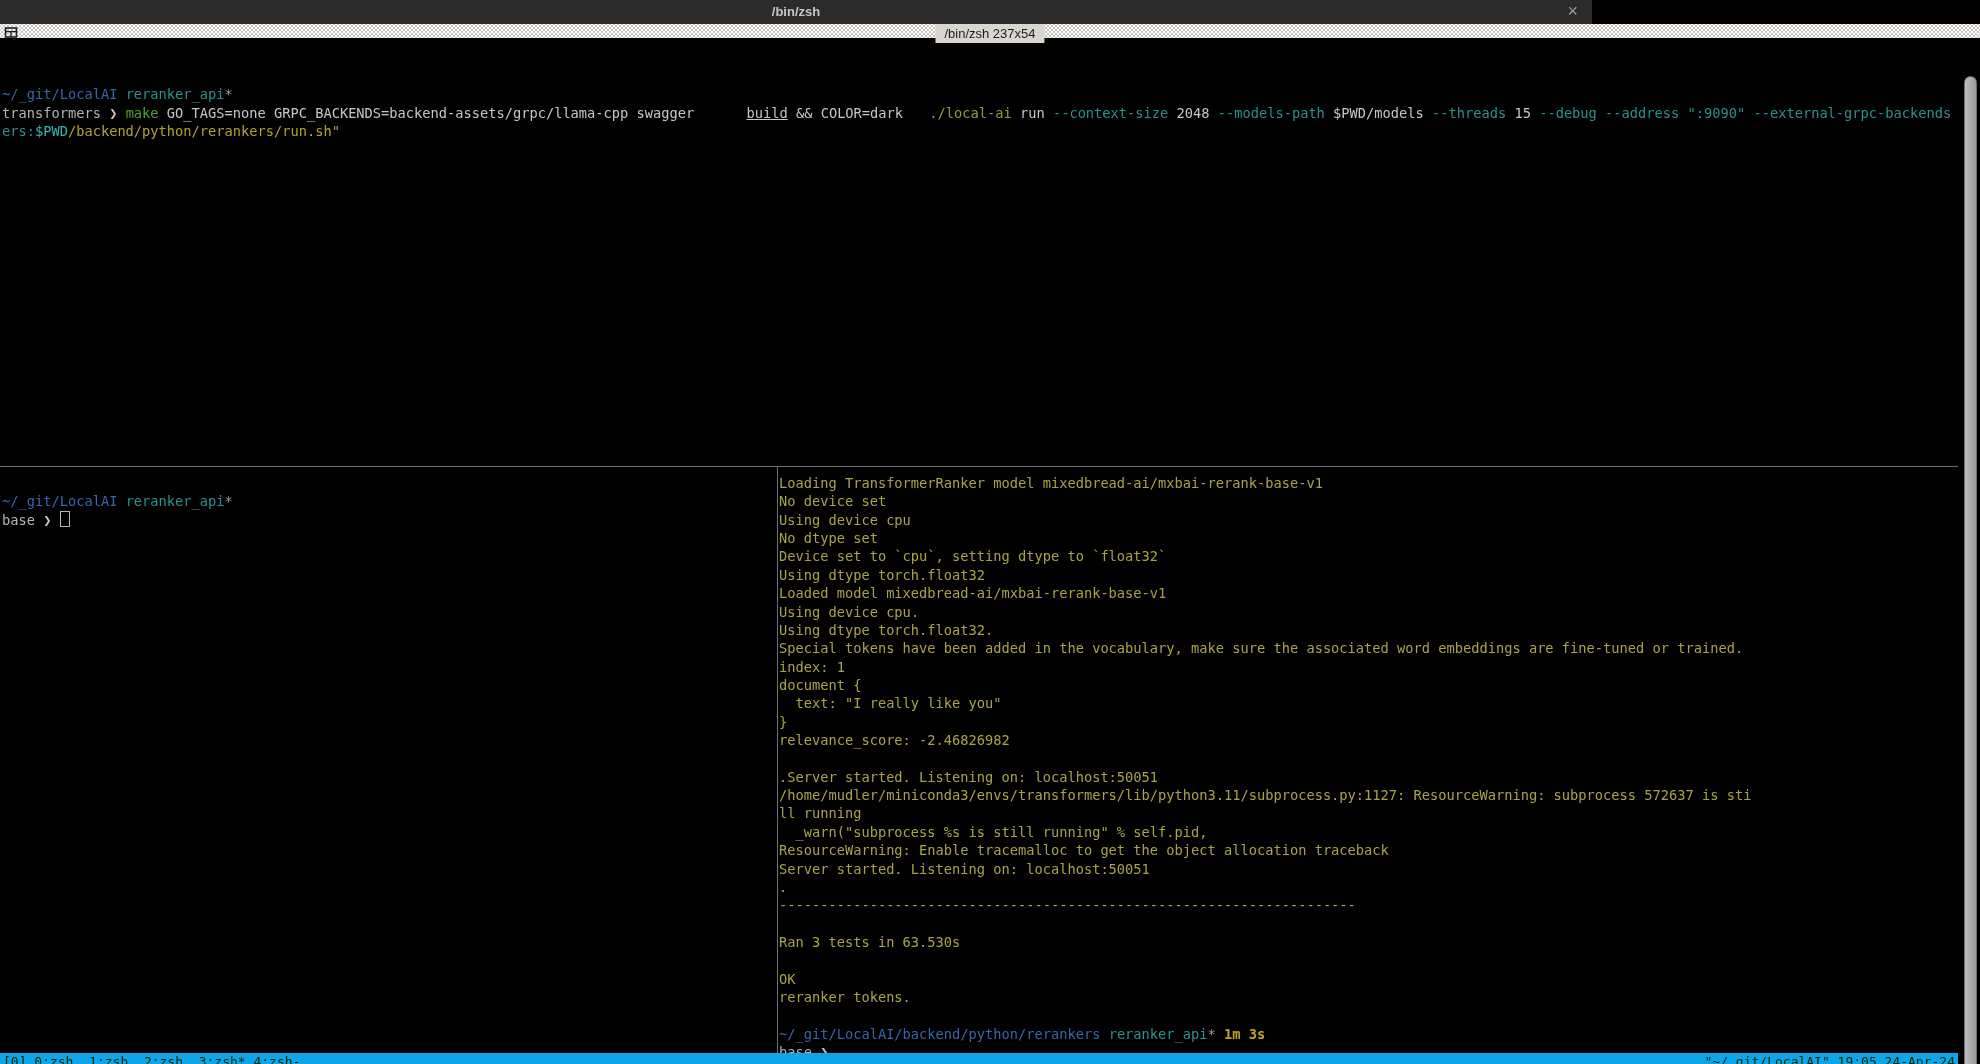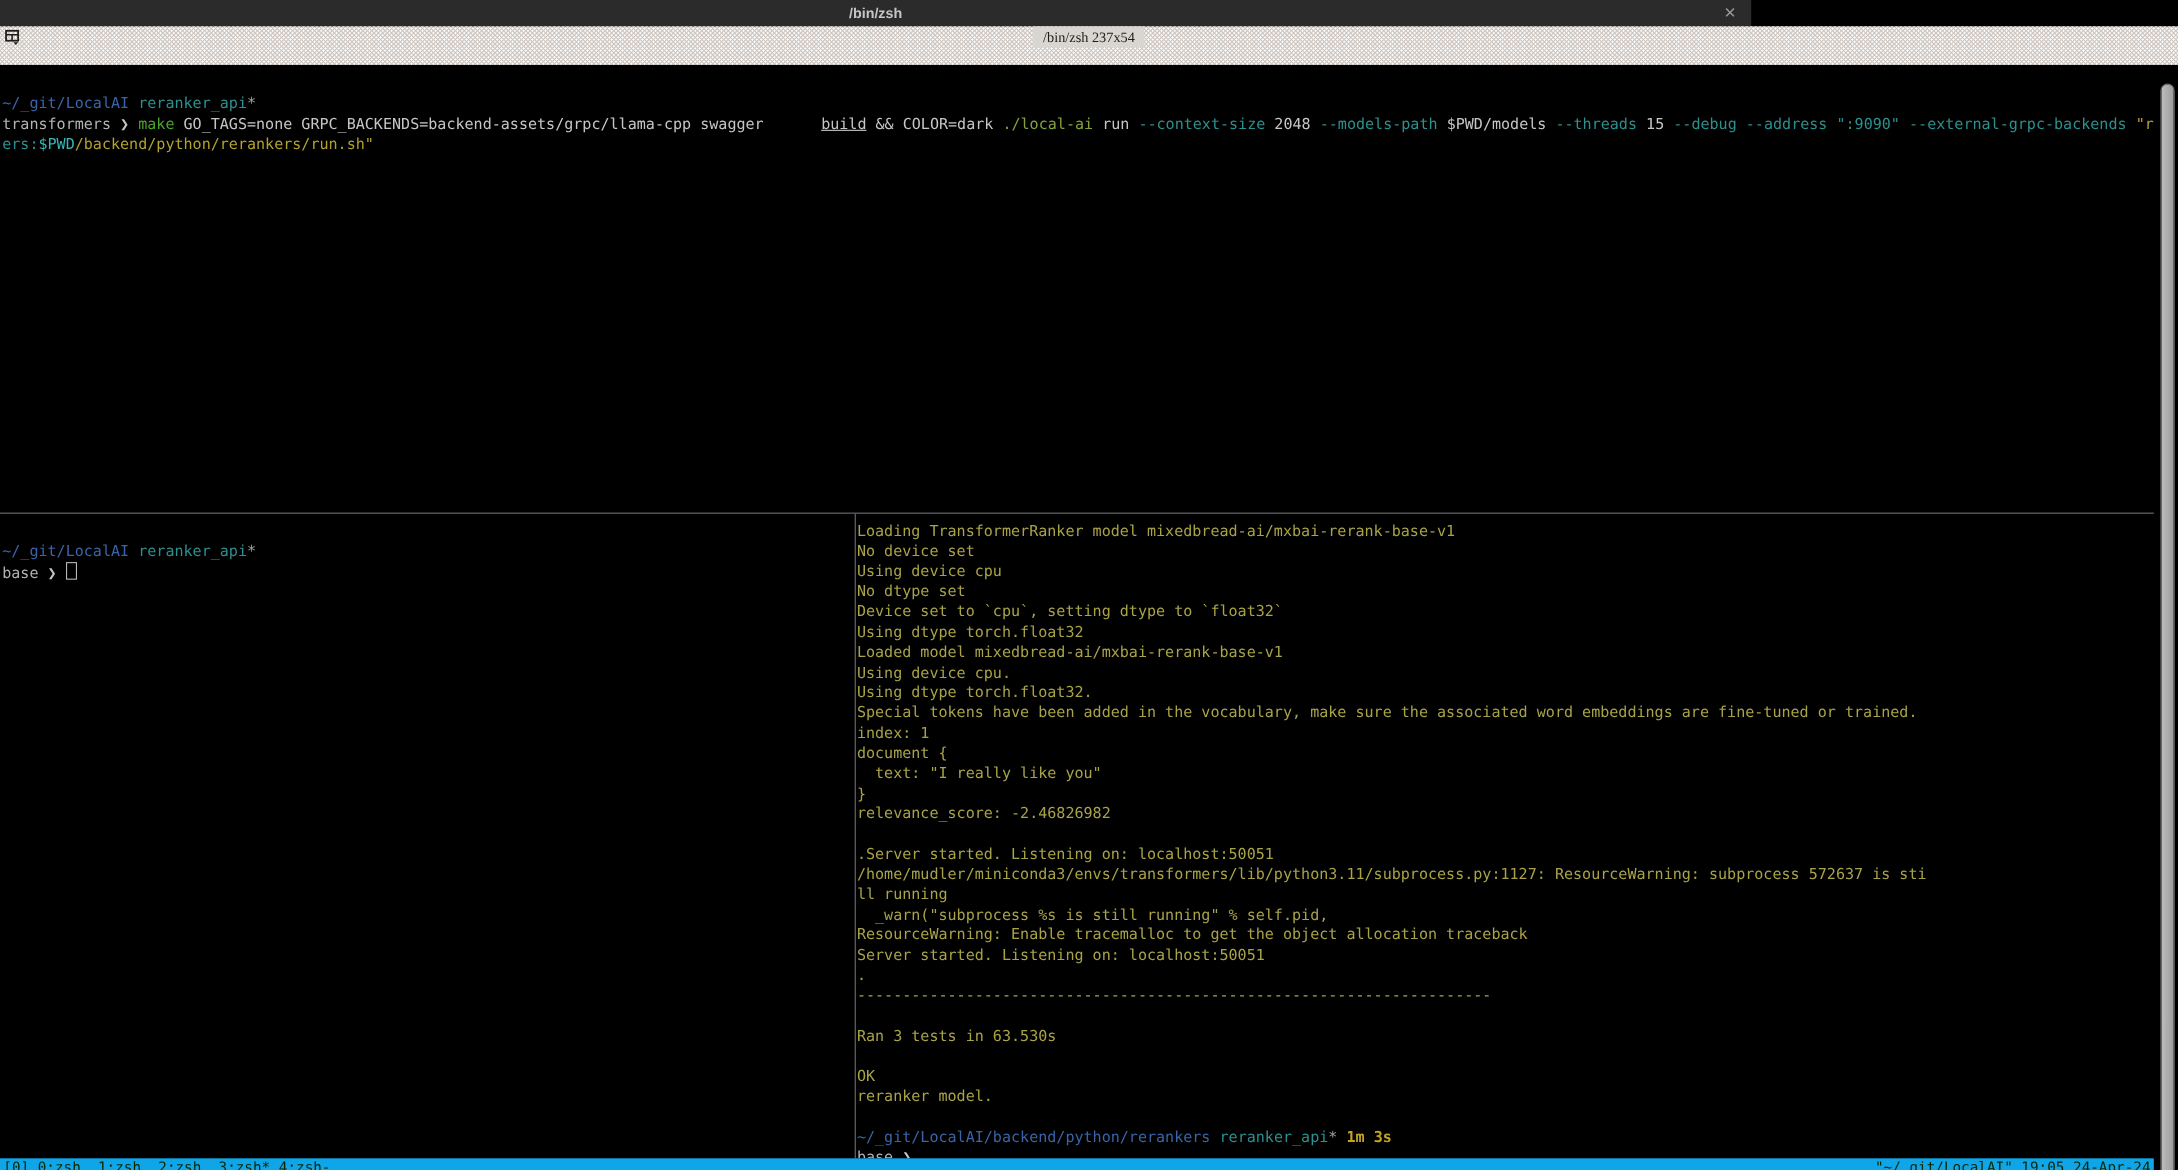--- a/index.html
+++ b/index.html
@@ -6,25 +6,25 @@
   body{width:1980px;height:1064px;position:relative;overflow:hidden;
        font-family:"Liberation Sans",sans-serif;}
 
   
   .titlebar{position:absolute;left:0;top:0;width:1592px;height:24px;background:#2b2b2b;}
   .titlebar .title{position:absolute;left:0;right:0;top:0;height:24px;line-height:24px;
        text-align:center;color:#c6c6c6;font-size:13px;font-weight:bold;}
   .close-x{position:absolute;right:14px;top:0;height:24px;line-height:22px;color:#9a9a9a;
        font-size:18px;cursor:default;}
 
-  .wmbar{position:absolute;left:0;top:24px;width:1980px;height:35px;
+  .wmbar{position:absolute;left:0;top:24px;width:1980px;height:14px;
        background-color:#cbc3bd;
        background-image:radial-gradient(#ffffff 0.9px, rgba(0,0,0,0) 1px),
                         radial-gradient(#ffffff 0.9px, rgba(0,0,0,0) 1px);
-       background-size:4px 4px;background-position:0 0,2px 2px;font-family:Liberation Serif, serif;}
+       background-size:4px 4px;background-position:0 0,2px 2px;}
   .wmbar .wmlabel{position:absolute;left:50%;top:0;transform:translateX(-50%);
        background:#d9d6d2;color:#1d1d1d;font-size:13px;line-height:19px;padding:0 9px;}
   .wm-icon{position:absolute;left:4px;top:2px;}
 
   
   .term{position:absolute;left:0;top:61px;width:1980px;height:976px;background:#000;
         font-family:"DejaVu Sans Mono","DejaVu Sans",monospace;
         font-size:13.7px;color:#c6c6c6;}
   .pane{position:absolute;overflow:hidden;}
   #pane-top{left:0;top:0;width:1958px;height:405px;padding:6px 0 0 2px;box-sizing:border-box;}
@@ -35,21 +35,21 @@
 
   .line{white-space:pre;height:18.37px;line-height:18.37px;}
 
   
   .s-def{color:#c6c6c6;}
   .s-dim{color:#b3b3b3;}
   .s-blue{color:#3a64a8;}
   .s-teal{color:#2e8f8f;}
   .s-cyan{color:#3ab4b4;}
   .s-green{color:#4da22f;}
-  .s-green2{color:#83a33a;}
+  .s-green2{color:#83a33a;margin-left:18px;}
   .s-olive{color:#a9a348;}
   .s-yellow{color:#b2a22f;}
   .s-gold{color:#c2a324;font-weight:bold;}
   .s-star{color:#9e9e9e;}
   .s-u{text-decoration:underline;margin-left:44px;}
   .cursor{display:inline-block;width:8px;height:14px;border:1px solid #b8b8b8;
           vertical-align:-2px;}
 
   
   .statusbar{position:absolute;left:0;top:992px;width:1958px;height:17px;background:#0ea5e9;
@@ -118,21 +118,21 @@
       <div class="line"><span class="s-olive">ll running</span></div>
       <div class="line"><span class="s-olive">  _warn("subprocess %s is still running" % self.pid,</span></div>
       <div class="line"><span class="s-olive">ResourceWarning: Enable tracemalloc to get the object allocation traceback</span></div>
       <div class="line"><span class="s-olive">Server started. Listening on: localhost:50051</span></div>
       <div class="line"><span class="s-olive">.</span></div>
       <div class="line"><span class="s-olive">----------------------------------------------------------------------</span></div>
       <div class="line"></div>
       <div class="line"><span class="s-olive">Ran 3 tests in 63.530s</span></div>
       <div class="line"></div>
       <div class="line"><span class="s-olive">OK</span></div>
-      <div class="line"><span class="s-olive">reranker model.</span></div>
+      <div class="line"><span class="s-olive">reranker tokens.</span></div>
       <div class="line"></div>
       <div class="line"><span class="s-blue">~/_git/LocalAI/backend/python/rerankers</span><span class="s-def"> </span><span class="s-teal">reranker_api</span><span class="s-star">*</span><span class="s-def"> </span><span class="s-gold">1m 3s</span></div>
       <div class="line"><span class="s-dim">base </span><span class="s-def">❯</span></div>
     </div>
 
   <div class="statusbar">
     <span>[0] 0:zsh  1:zsh  2:zsh  3:zsh* 4:zsh-</span>
     <span>"~/_git/LocalAI" 19:05 24-Apr-24</span>
   </div>
 

